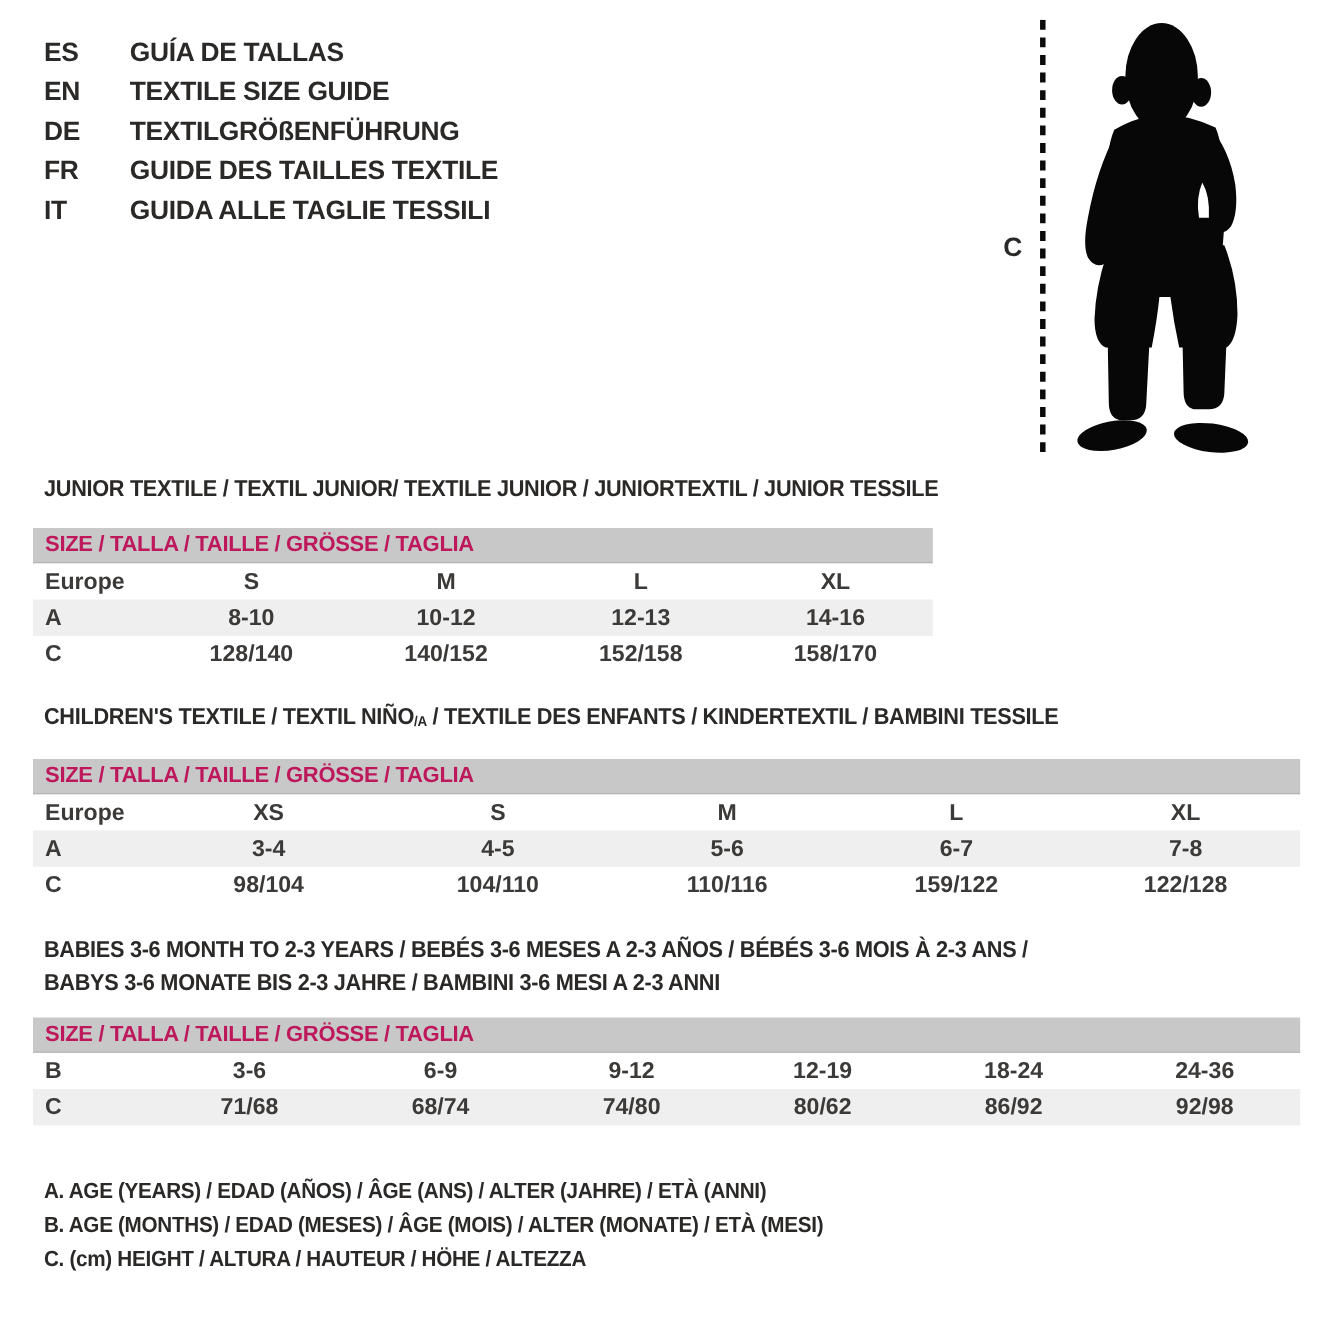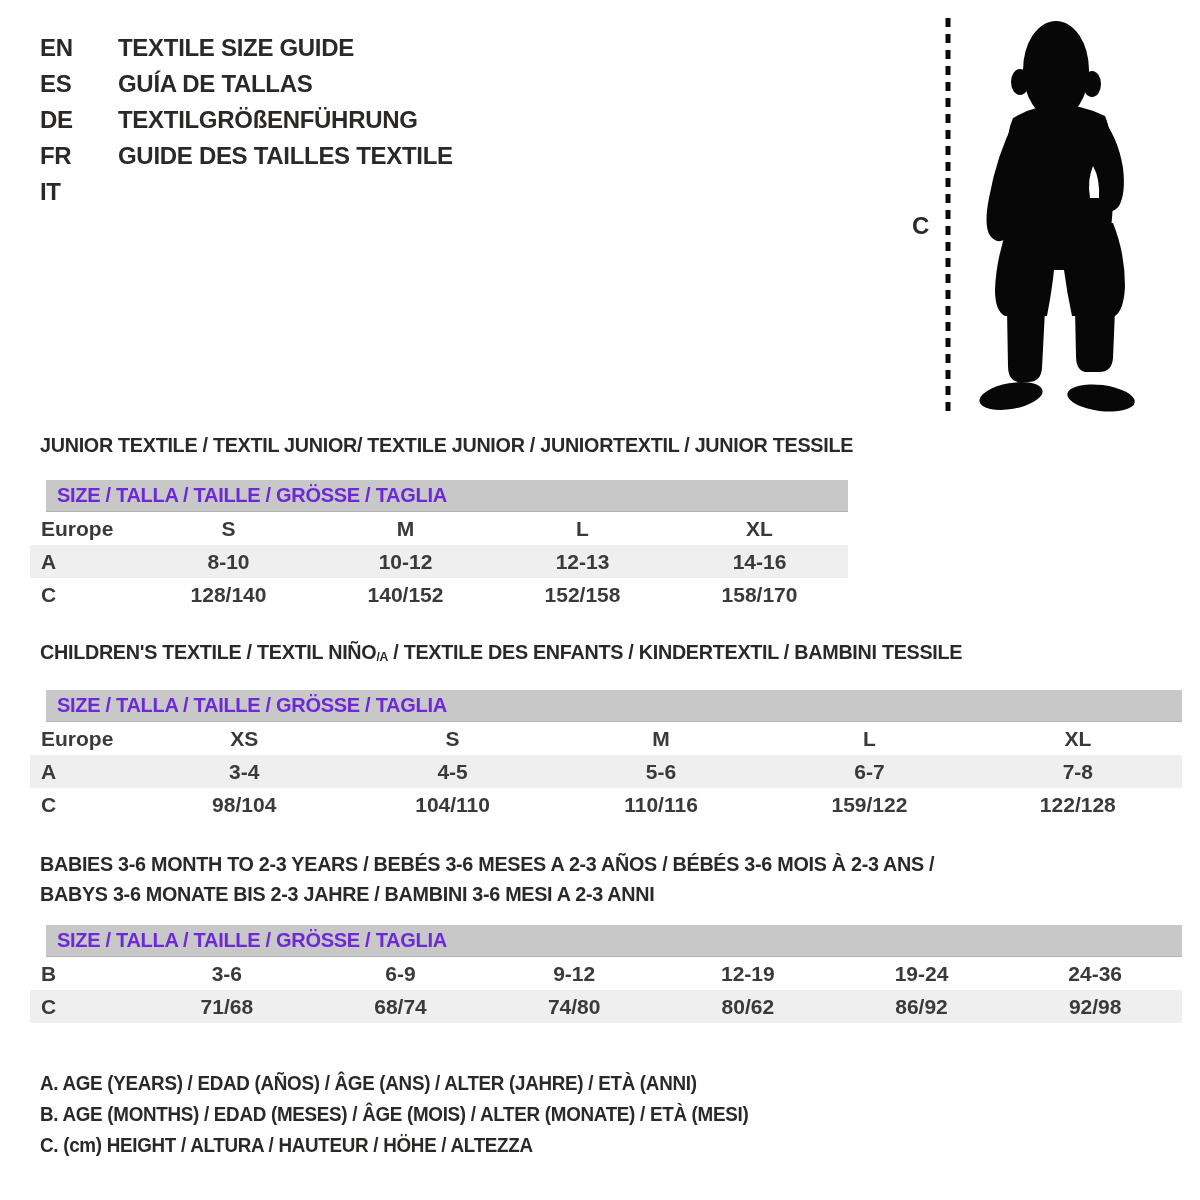--- a/index.html
+++ b/index.html
@@ -19,57 +19,58 @@
   
   .sec-title{
     position:absolute;left:40px;white-space:nowrap;font-size:21px;letter-spacing:-0.3px;
     transform:scaleX(.94);transform-origin:left center;
   }
   .sec-title .sub{font-size:13px;position:relative;top:2px;}
   
   .size-table{position:absolute;left:30px;}
   .thead{
     height:32px;background:#c8c8c8;border-bottom:1px solid #b2b2b2;box-sizing:border-box;
-    display:flex;align-items:center;padding-left:11px;font-size:20px;color:#6d28d9;
-    letter-spacing:-0.3px;white-space:nowrap;margin-left:16px;
+    display:flex;align-items:center;padding-left:11px;font-size:20px;color:#be185d;
+    letter-spacing:-0.3px;white-space:nowrap;
   }
   .trow{height:33px;display:flex;align-items:center;font-size:21px;color:#3c3a38;}
   .trow.shaded{background:#efefef;}
   .trow .lbl{width:110px;padding-left:11px;box-sizing:border-box;}
   .trow .cell{flex:1;text-align:center;}
   
   .legend-line{
     position:absolute;left:40px;white-space:nowrap;font-size:20px;letter-spacing:-0.3px;
     transform:scaleX(.94);transform-origin:left center;
   }
 </style>
 </head>
 <body>
 
 <div class="page">
 
   <div class="lang-block">
     <div class="lang-row">
+      <span class="lang-code">ES</span>
+      <span class="lang-title">GUÍA DE TALLAS</span>
+    </div>
+    <div class="lang-row">
       <span class="lang-code">EN</span>
       <span class="lang-title">TEXTILE SIZE GUIDE</span>
-    </div>
-    <div class="lang-row">
-      <span class="lang-code">ES</span>
-      <span class="lang-title">GUÍA DE TALLAS</span>
     </div>
     <div class="lang-row">
       <span class="lang-code">DE</span>
       <span class="lang-title">TEXTILGRÖßENFÜHRUNG</span>
     </div>
     <div class="lang-row">
       <span class="lang-code">FR</span>
       <span class="lang-title">GUIDE DES TAILLES TEXTILE</span>
     </div>
     <div class="lang-row">
       <span class="lang-code">IT</span>
+      <span class="lang-title">GUIDA ALLE TAGLIE TESSILI</span>
     </div>
   </div>
 
   <span class="measure-label">C</span>
   <svg class="dash-line" width="8" height="400" viewBox="0 0 8 400">
     <line x1="4" y1="0" x2="4" y2="400" stroke="#0b0b0b" stroke-width="5" stroke-dasharray="9 7"></line>
   </svg>
   <svg class="baby-svg" width="180" height="400" viewBox="0 0 180 400">
     <g fill="#070707">
       <ellipse cx="93" cy="52" rx="33" ry="49"></ellipse>
@@ -145,21 +146,21 @@
   <div class="sec-title" style="top:852px;">BABIES 3-6 MONTH TO 2-3 YEARS / BEBÉS 3-6 MESES A 2-3 AÑOS / BÉBÉS 3-6 MOIS À 2-3 ANS /</div>
   <div class="sec-title" style="top:882px;">BABYS 3-6 MONATE BIS 2-3 JAHRE / BAMBINI 3-6 MESI A 2-3 ANNI</div>
   <div class="size-table" style="top:925px;width:1152px;">
     <div class="thead">SIZE / TALLA / TAILLE / GRÖSSE / TAGLIA</div>
     <div class="trow">
       <span class="lbl">B</span>
       <span class="cell">3-6</span>
       <span class="cell">6-9</span>
       <span class="cell">9-12</span>
       <span class="cell">12-19</span>
-      <span class="cell">19-24</span>
+      <span class="cell">18-24</span>
       <span class="cell">24-36</span>
     </div>
     <div class="trow shaded">
       <span class="lbl">C</span>
       <span class="cell">71/68</span>
       <span class="cell">68/74</span>
       <span class="cell">74/80</span>
       <span class="cell">80/62</span>
       <span class="cell">86/92</span>
       <span class="cell">92/98</span>

